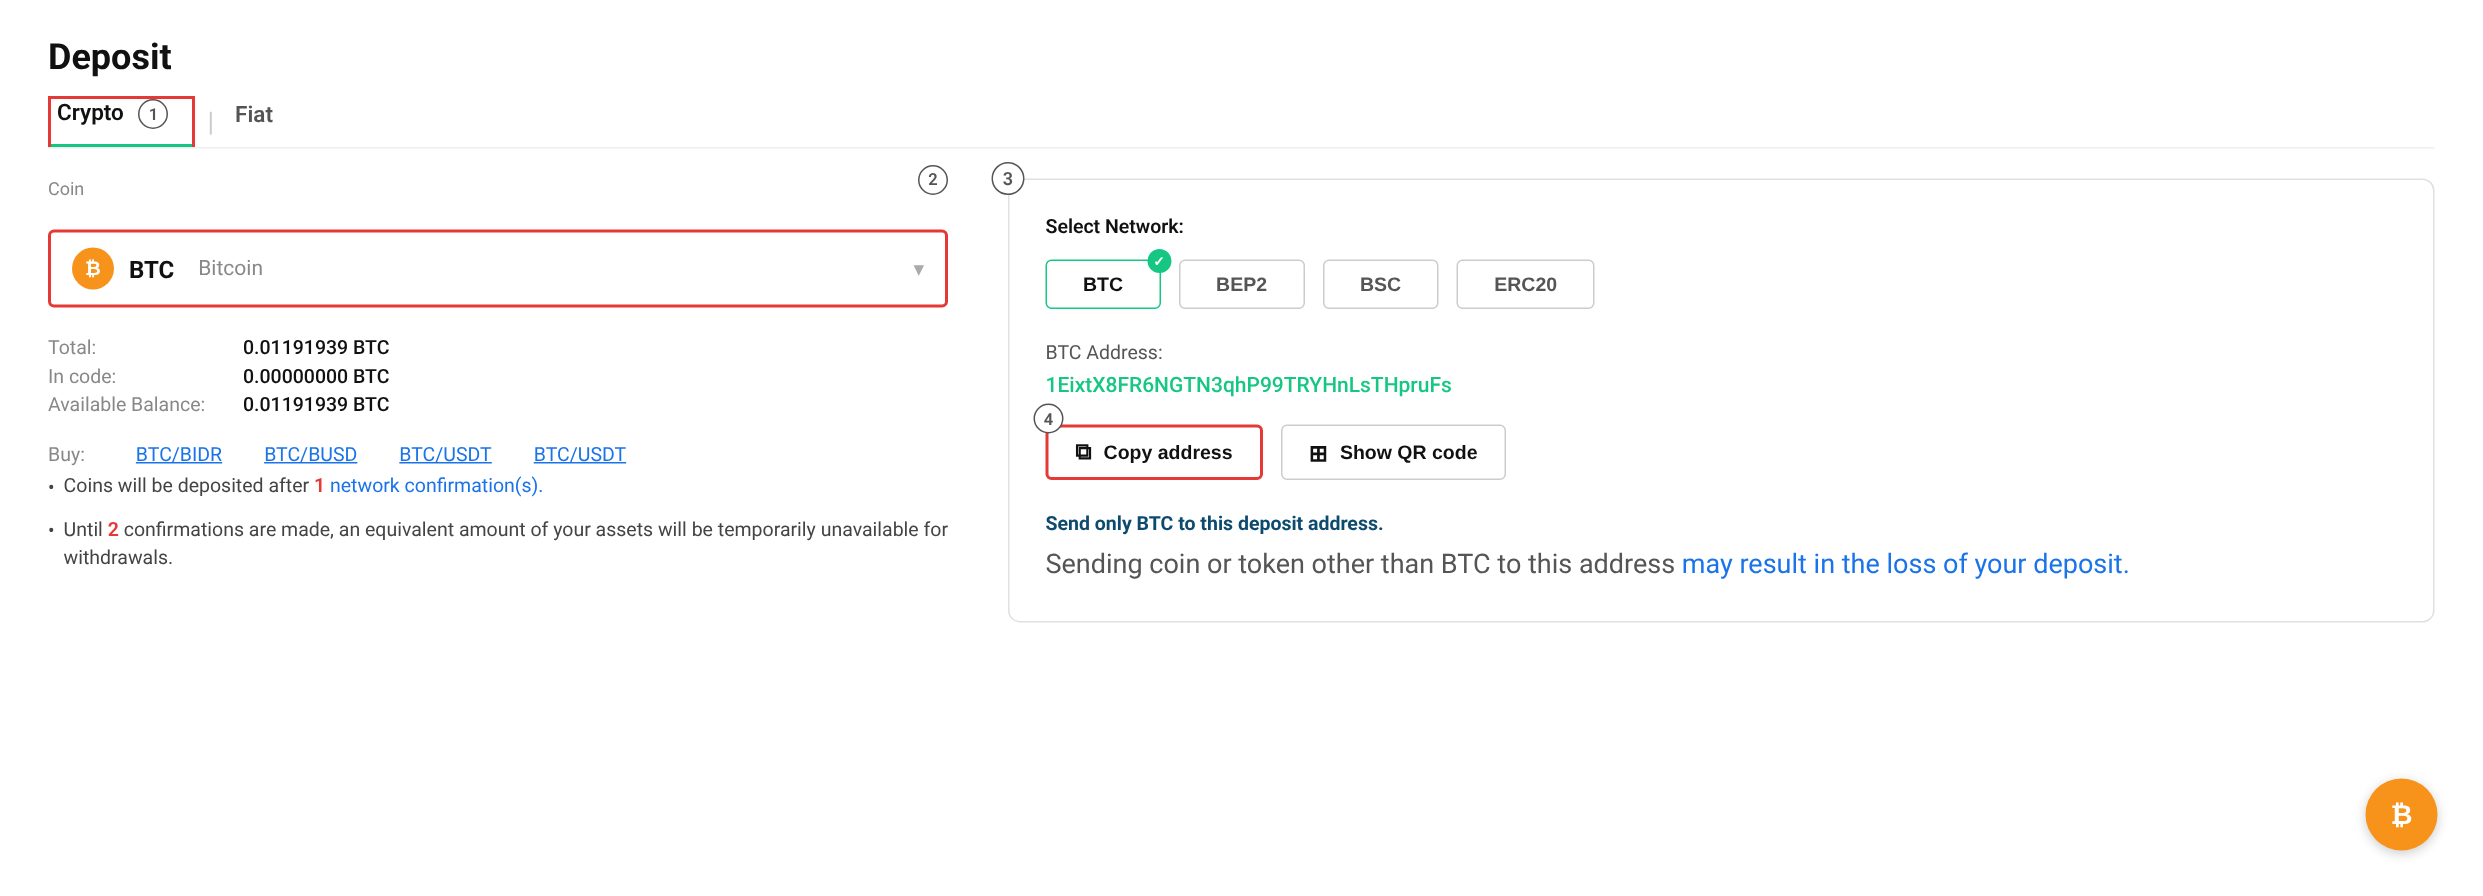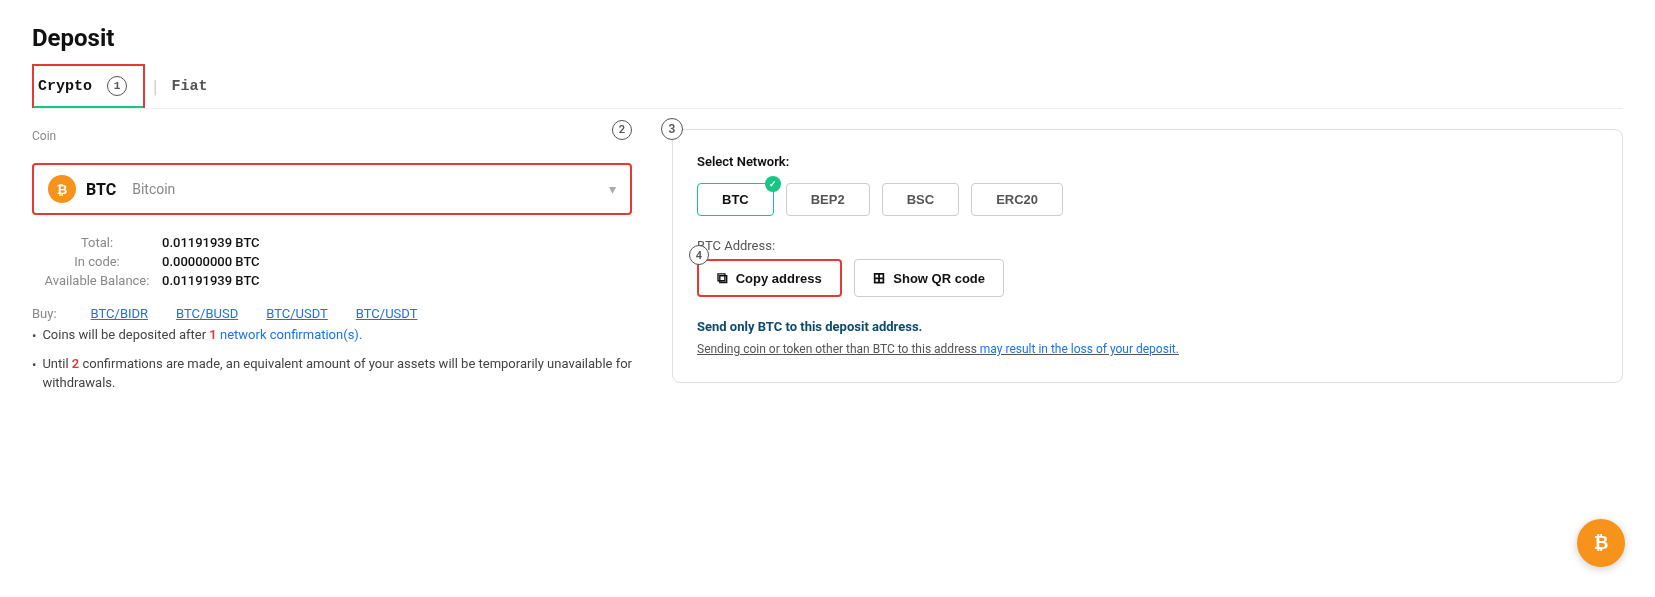--- a/index.html
+++ b/index.html
@@ -19,26 +19,25 @@
     .tabs-row {
       display: flex;
       align-items: center;
       gap: 0;
       margin-bottom: 20px;
       border-bottom: 1px solid #eee;
     }
     .tab {
       font-size: 15px;
       font-weight: 600;
-      padding: 10px 16px 10px 4px;
+      padding: 0 16px 10px 4px;
       cursor: pointer;
       color: #555;
       position: relative;
       border: 2px solid transparent;
-      font-family: Liberation Mono, monospace;
     }
     .tab.active {
       color: #111;
       border: 2px solid #e53935;
     }
     .tab.active::after {
       content: '';
       position: absolute;
       bottom: -2px;
       left: 0;
@@ -127,21 +126,20 @@
       font-size: 14px;
     }
     .balance-section {
       margin-bottom: 18px;
     }
     .balance-row {
       display: flex;
       gap: 0;
       margin-bottom: 4px;
       font-size: 13px;
-      text-align: center;
     }
     .balance-key {
       color: #888;
       width: 130px;
     }
     .balance-val {
       color: #111;
       font-weight: 500;
     }
     .buy-row {
@@ -287,24 +285,23 @@
       color: #111;
       cursor: pointer;
     }
     .warning-title {
       font-size: 13px;
       font-weight: 700;
       color: #0c4a6e;
       margin-bottom: 6px;
     }
     .warning-text {
-      font-size: 12px;
+      font-size: 18px;
       color: #555;
       line-height: 1.5;
-      text-decoration: underline;
     }
     .warning-link {
       color: #1a73e8;
     }
     .btc-fab {
       position: fixed;
       bottom: 30px;
       right: 30px;
       width: 48px;
       height: 48px;
@@ -410,20 +407,21 @@
         BTC
         <span class="net-check">✓</span>
       </button>
       <button class="net-btn">BEP2</button>
       <button class="net-btn">BSC</button>
       <button class="net-btn">ERC20</button>
     </div>
 
     
     <div class="address-label">BTC Address:</div>
+    <div class="btc-address">1EixtX8FR6NGTN3qhP99TRYHnLsTHpruFs</div>
 
     
     <div style="position:relative; display:inline-block;">
       <span class="step-badge" style="position:absolute; top:-14px; left:-14px; background:#fff;">4</span>
       <div class="action-buttons">
         <button class="btn-copy">
           <span style="font-size:15px;">⧉</span>
           <span>Copy address</span>
         </button>
         <button class="btn-qr">

